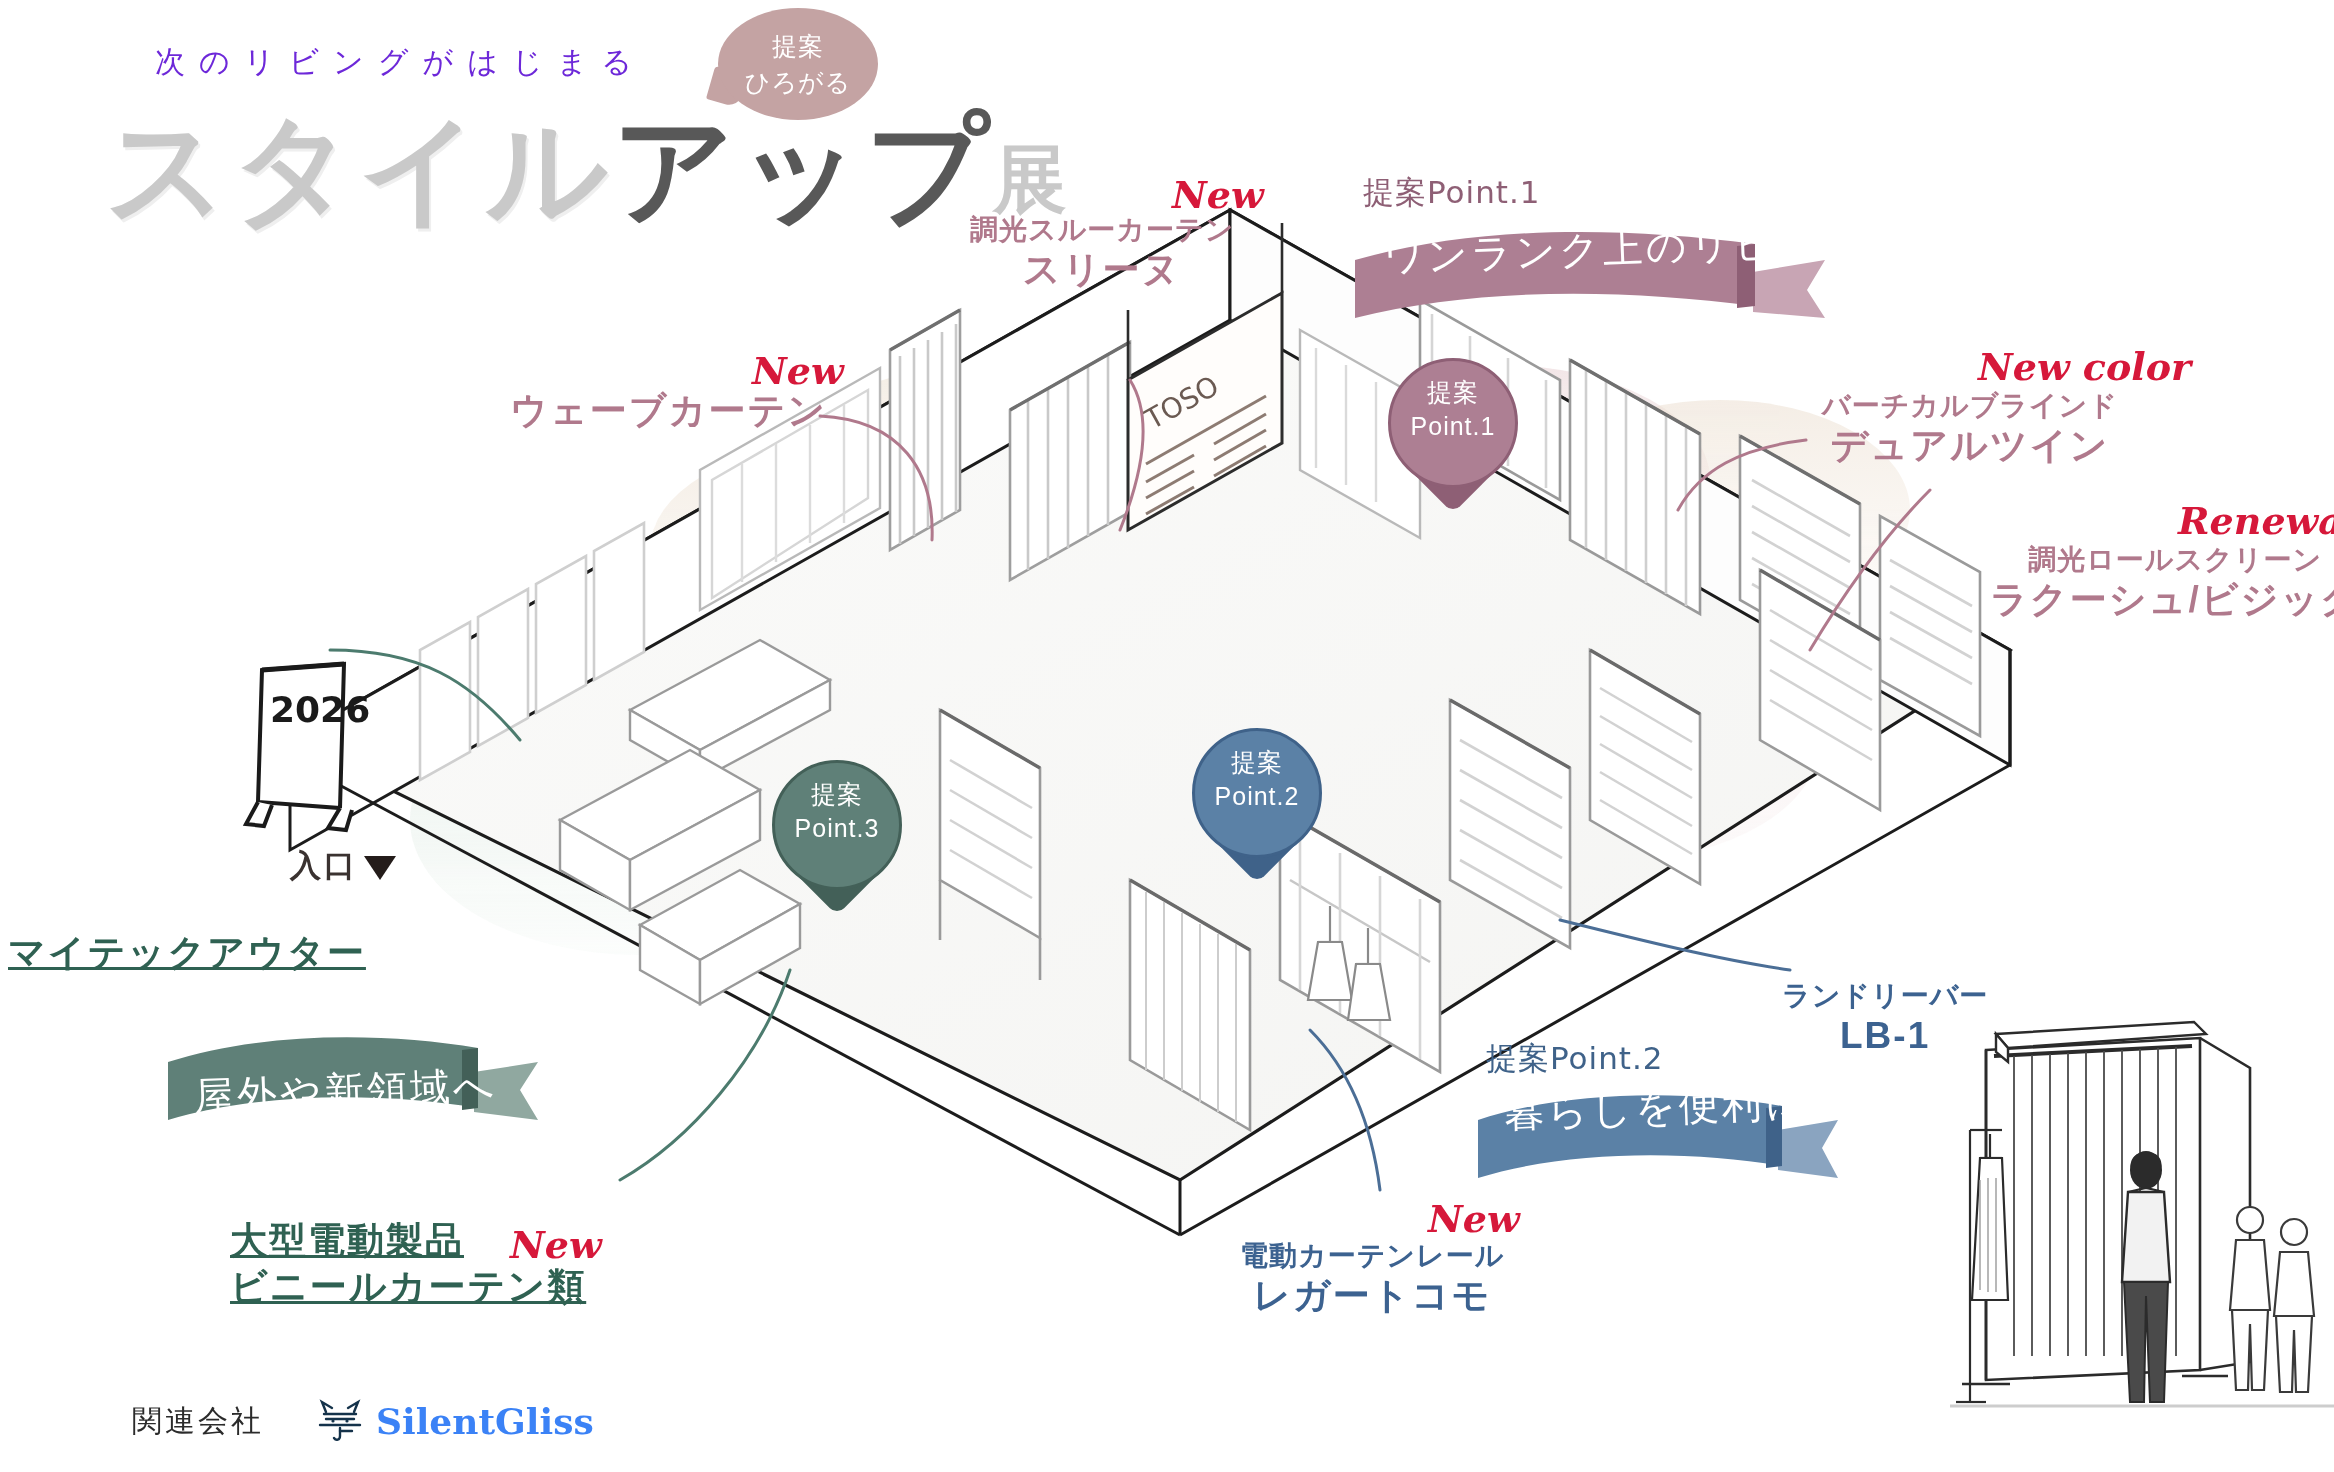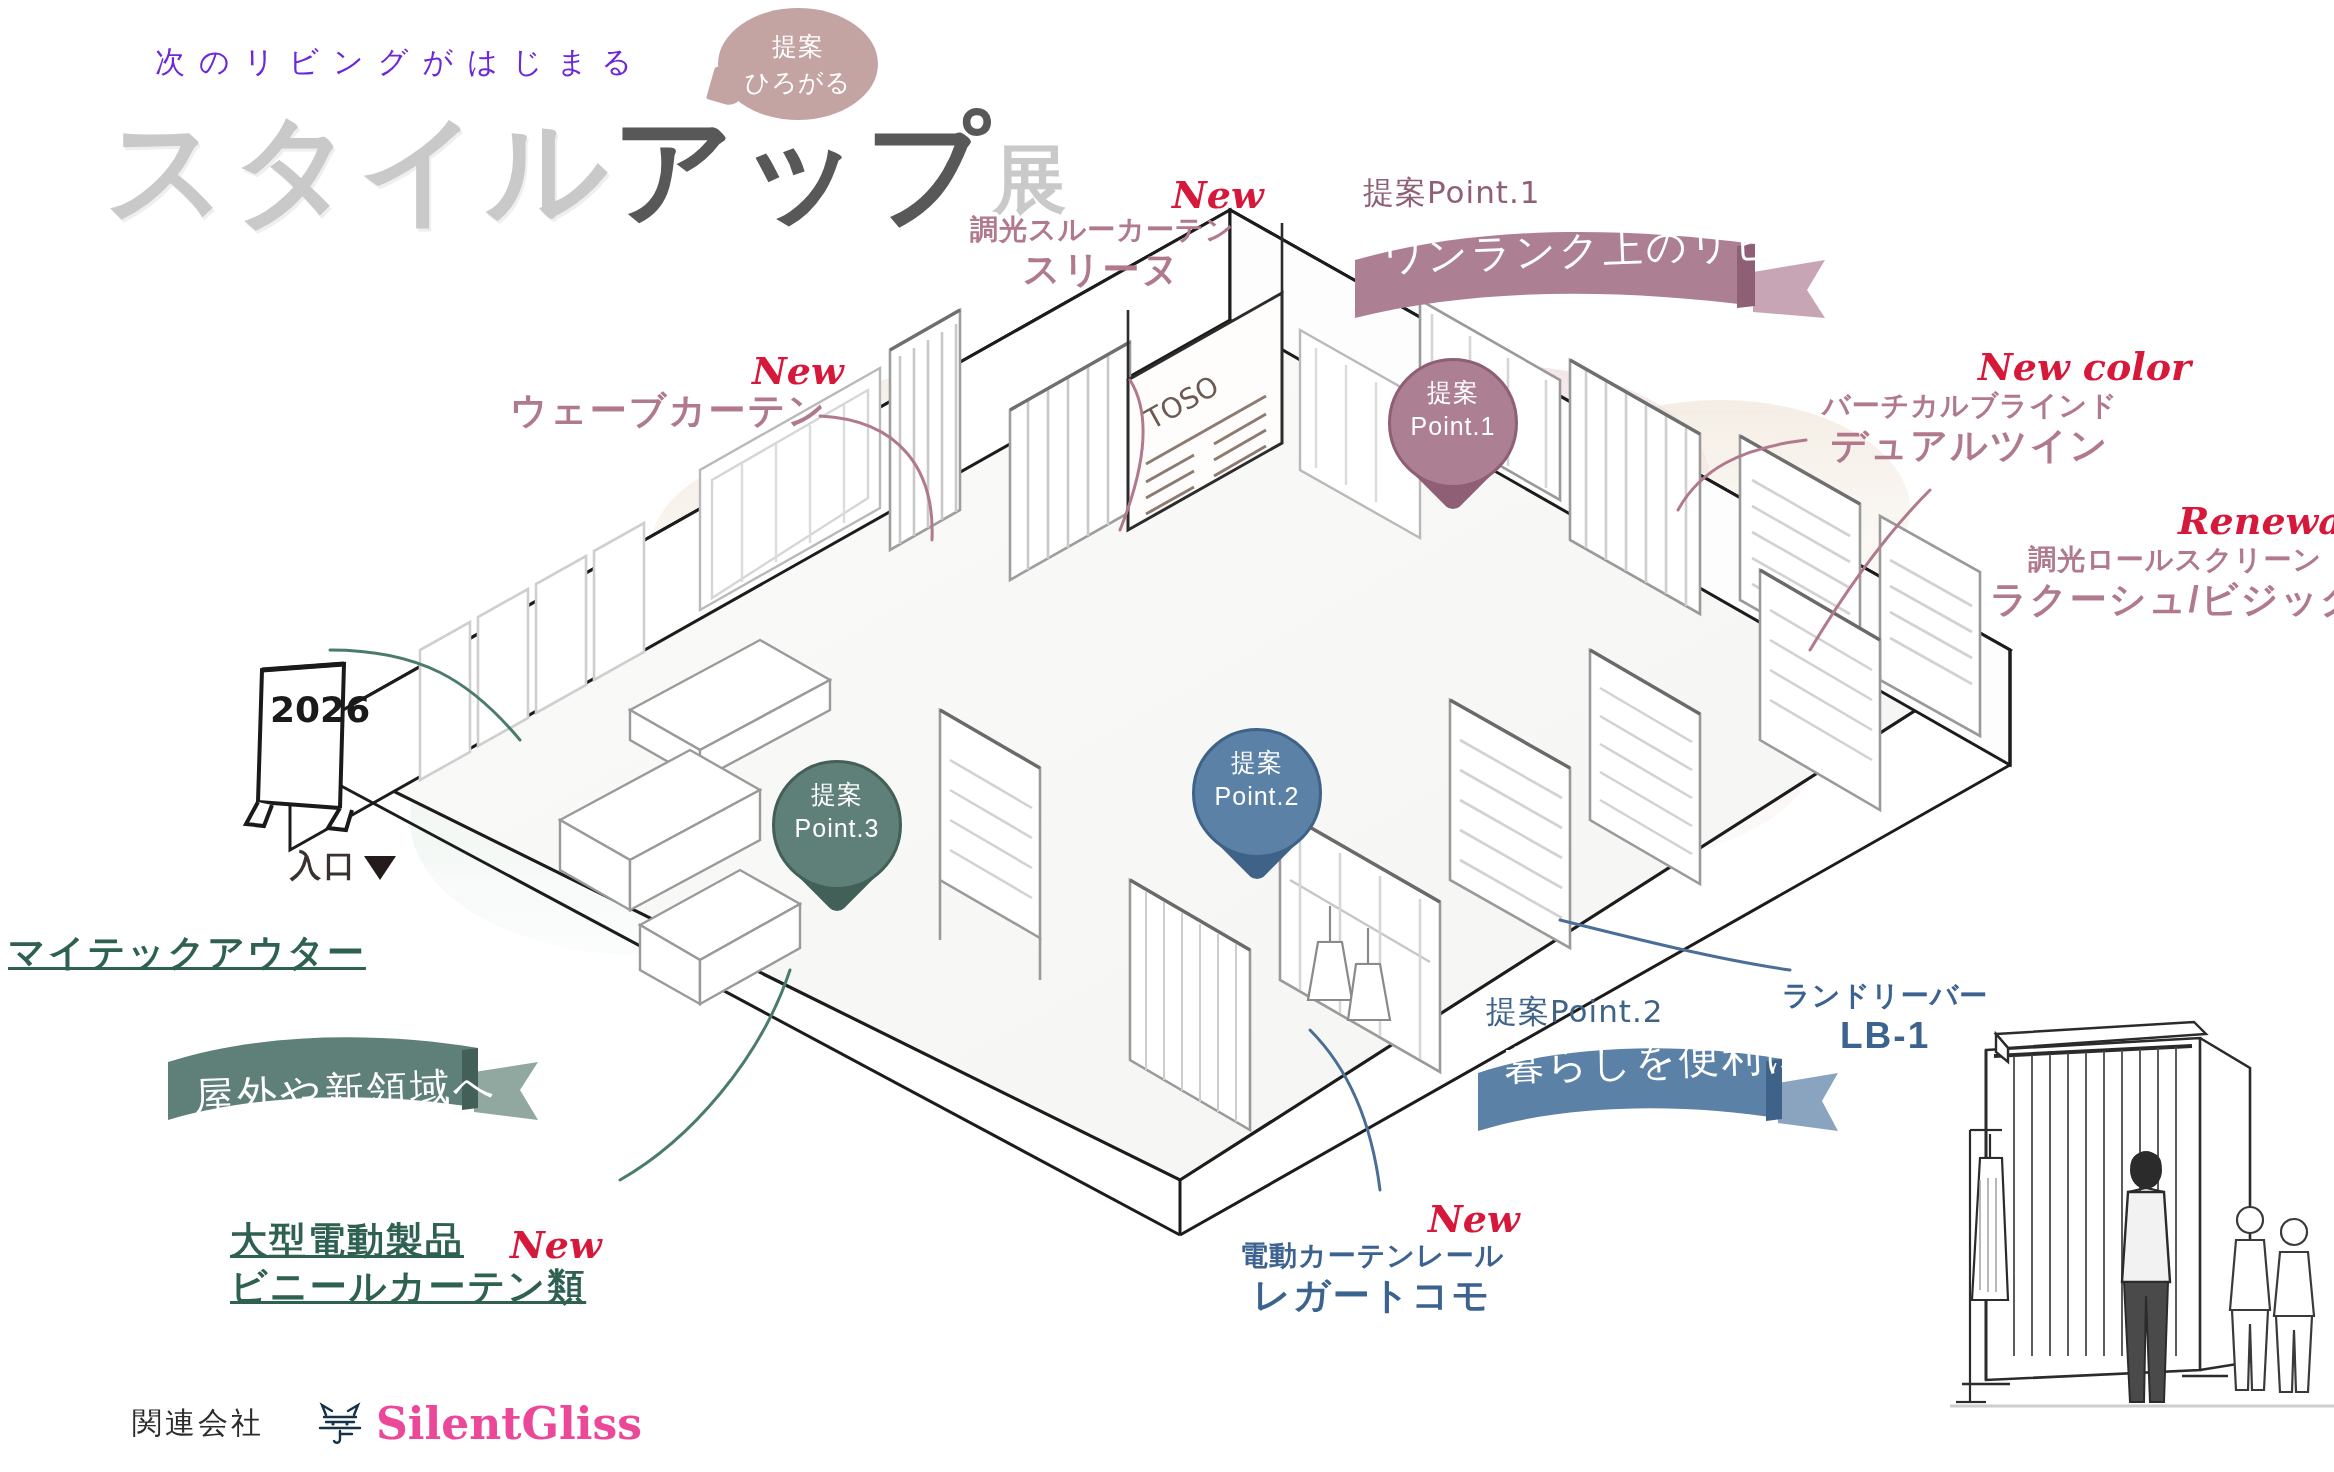--- a/index.html
+++ b/index.html
@@ -62,21 +62,21 @@
             font-family:"DejaVu Sans","Liberation Sans",sans-serif;}
   #entrance .tri{display:inline-block;width:0;height:0;margin-left:6px;
             border-left:16px solid transparent;border-right:16px solid transparent;
             border-top:24px solid #241c1a;vertical-align:-4px;}
 
   
   #footer{left:132px;top:1398px;display:flex;align-items:center;gap:52px;}
   #footer .kanren{font-size:30px;color:#2b2b2b;letter-spacing:3px;
                   font-family:"Liberation Serif","DejaVu Serif",serif;}
   #footer .sg{display:flex;align-items:center;gap:8px;}
-  #footer .sgtext{font-size:44px;font-weight:700;color:#ec4899;letter-spacing:0px;
+  #footer .sgtext{font-size:36px;font-weight:700;color:#3b82f6;letter-spacing:0px;
                   font-family:"DejaVu Serif","Liberation Serif",serif;}
 </style>
 </head>
 <body>
 
 <div class="abs" id="kicker">次のリビングがはじまる</div>
 
 <div class="abs" id="maintitle">
   <span class="lt">スタイル</span><span class="dk">アップ</span><span class="sm">展</span>
 </div>
@@ -460,21 +460,21 @@
 <div class="ribwrap" style="left:1355px;top:172px;">
   <div class="ribtop" style="color:#8e5f75;margin-left:8px;">提案Point.1</div>
   <svg width="470" height="110" viewBox="0 0 470 110" style="display:block;margin-top:-6px;" xmlns="http://www.w3.org/2000/svg">
     <path d="M 398 64 L 470 52 L 452 82 L 470 110 L 398 104 Z" fill="#c8a5b4"></path>
     <path d="M 0 52 C 120 18 260 18 400 36 L 400 98 C 260 80 120 80 0 110 Z" fill="#ad7f93"></path>
     <path d="M 382 38 L 400 36 L 400 98 L 382 100 Z" fill="#8e5f75"></path>
   </svg>
   <div class="ribtext" style="left:28px;top:48px;transform:rotate(-2.2deg);">ワンランク上のリビングへ</div>
 </div>
 
-<div class="ribwrap" style="left:1478px;top:991px;">
+<div class="ribwrap" style="left:1478px;top:1038px;">
   <div class="ribtop" style="color:#3f6289;margin-left:8px;">提案Point.2</div>
   <svg width="360" height="104" viewBox="0 0 360 104" style="display:block;margin-top:-6px;" xmlns="http://www.w3.org/2000/svg">
     <path d="M 300 56 L 360 46 L 344 74 L 360 104 L 300 96 Z" fill="#8aa4c0"></path>
     <path d="M 0 46 C 90 16 210 16 304 32 L 304 92 C 210 76 90 76 0 104 Z" fill="#5b81a6"></path>
     <path d="M 288 34 L 304 32 L 304 92 L 288 94 Z" fill="#3f6289"></path>
   </svg>
   <div class="ribtext" style="left:26px;top:42px;transform:rotate(-2.2deg);">暮らしを便利に</div>
 </div>
 
 <div class="ribwrap" style="left:168px;top:1022px;">

